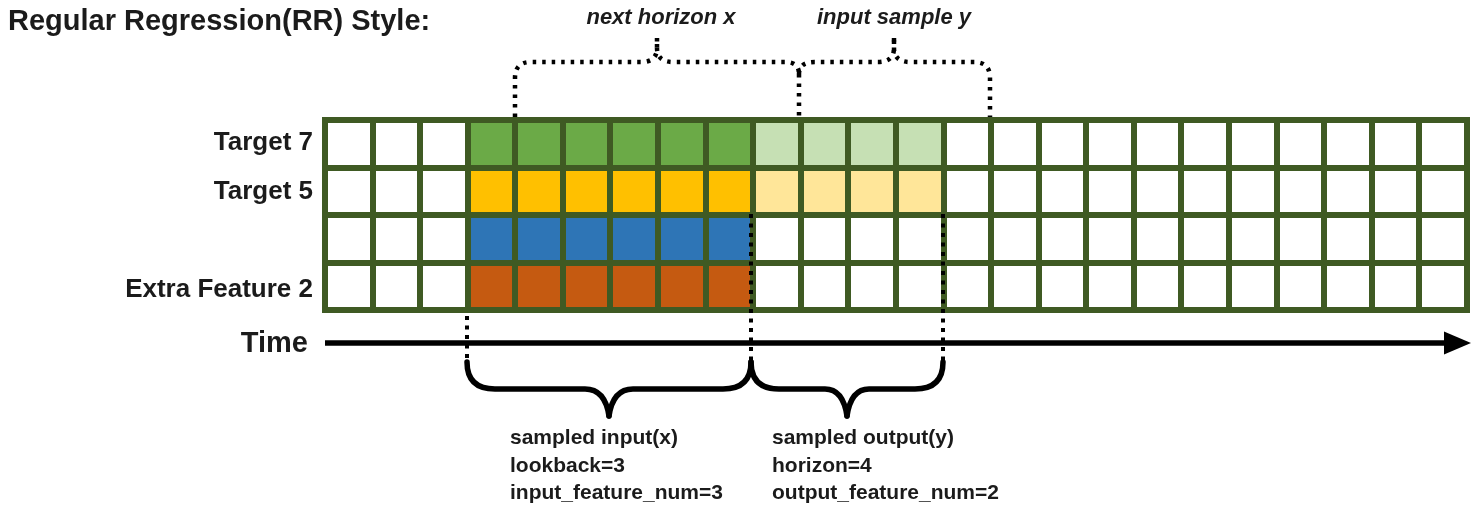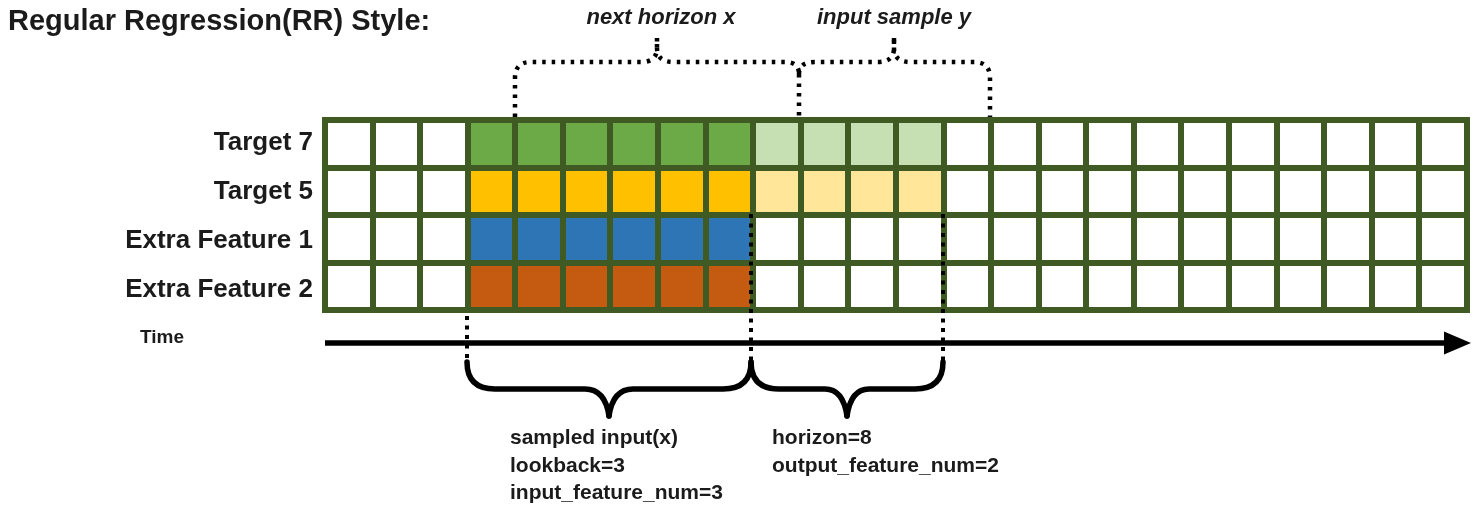--- a/index.html
+++ b/index.html
@@ -18,43 +18,42 @@
   .row-label{position:absolute;left:0;width:313px;text-align:right;
              height:49px;line-height:49px;font-size:26px;font-weight:bold;
              white-space:nowrap;}
 
   .grid{position:absolute;left:322px;top:117px;width:1148px;height:196px;
         box-sizing:border-box;display:grid;
         grid-template-columns:repeat(24,1fr);grid-template-rows:repeat(4,1fr);
         gap:6px;padding:6px;}
   .cell{width:100%;height:100%;}
 
-  .time-label{position:absolute;left:140px;top:326px;width:168px;text-align:left;
-              font-size:19px;font-weight:bold;}
+  .time-label{position:absolute;left:140px;top:326px;width:168px;text-align:right;
+              font-size:29px;font-weight:bold;}
 
   .annot{position:absolute;top:423px;font-size:21px;font-weight:600;
          line-height:27.5px;white-space:nowrap;}
   .annot.input{left:510px;}
   .annot.output{left:772px;}
 
   svg.overlay{position:absolute;left:0;top:0;pointer-events:none;}
 </style>
 </head>
 <body>
 
 <div class="canvas">
 
   <div class="title">Regular Regression(RR) Style:</div>
 
   <div class="brace-label x">next horizon x</div>
   <div class="brace-label y">input sample y</div>
 
   <div class="row-label" style="top:117px">Target 7</div>
   <div class="row-label" style="top:166px">Target 5</div>
-  <div class="row-label" style="top:215px">Extra Feature 1</div>
   <div class="row-label" style="top:264px">Extra Feature 2</div>
 
   <div class="grid" id="sample-grid" style="background: rgb(63, 90, 35);">
       <div class="cell" style="background: rgb(255, 255, 255);"></div>
       <div class="cell" style="background: rgb(255, 255, 255);"></div>
       <div class="cell" style="background: rgb(255, 255, 255);"></div>
       <div class="cell" style="background: rgb(107, 170, 71);"></div>
       <div class="cell" style="background: rgb(107, 170, 71);"></div>
       <div class="cell" style="background: rgb(107, 170, 71);"></div>
       <div class="cell" style="background: rgb(107, 170, 71);"></div>
@@ -150,21 +149,22 @@
     </div>
 
   <div class="time-label">Time</div>
 
   <div class="annot input">
     <div>sampled input(x)</div>
     <div>lookback=3</div>
     <div>input_feature_num=3</div>
   </div>
   <div class="annot output">
-    <div>horizon=8</div>
+    <div>sampled output(y)</div>
+    <div>horizon=4</div>
     <div>output_feature_num=2</div>
   </div>
 
   <svg class="overlay" width="1476" height="516" viewBox="0 0 1476 516">
 
     <g stroke="#000" stroke-width="4.5" fill="none" stroke-dasharray="3.5 6">
       <path d="M515,117 V78 Q515,62 531,62 H641 Q657,62 657,48 V38"></path>
       <path d="M657,38 V48 Q657,62 673,62 H785 Q799,62 799,74"></path>
     </g>
 

